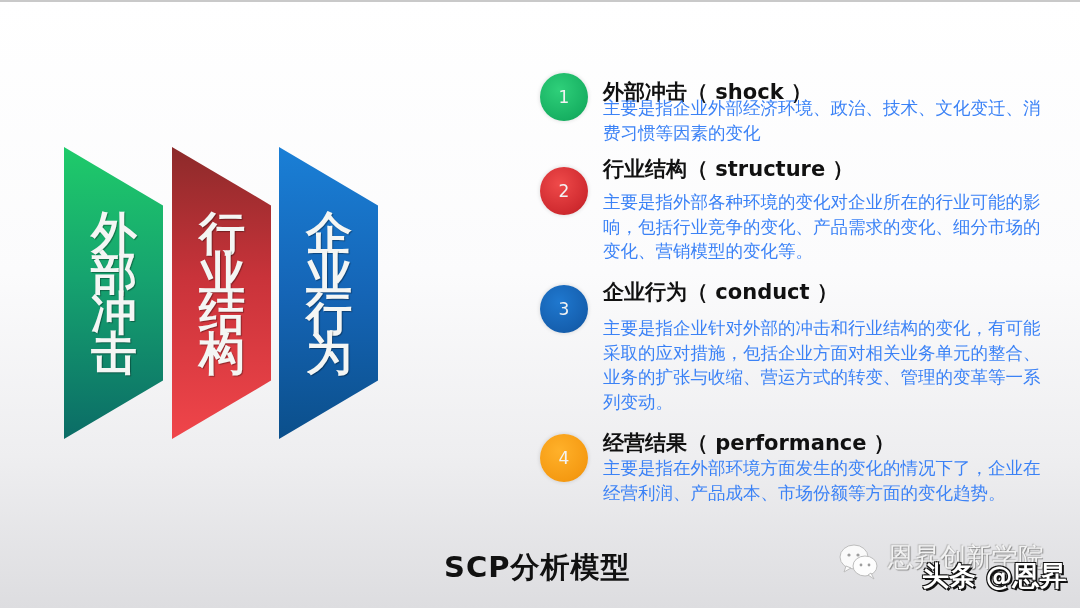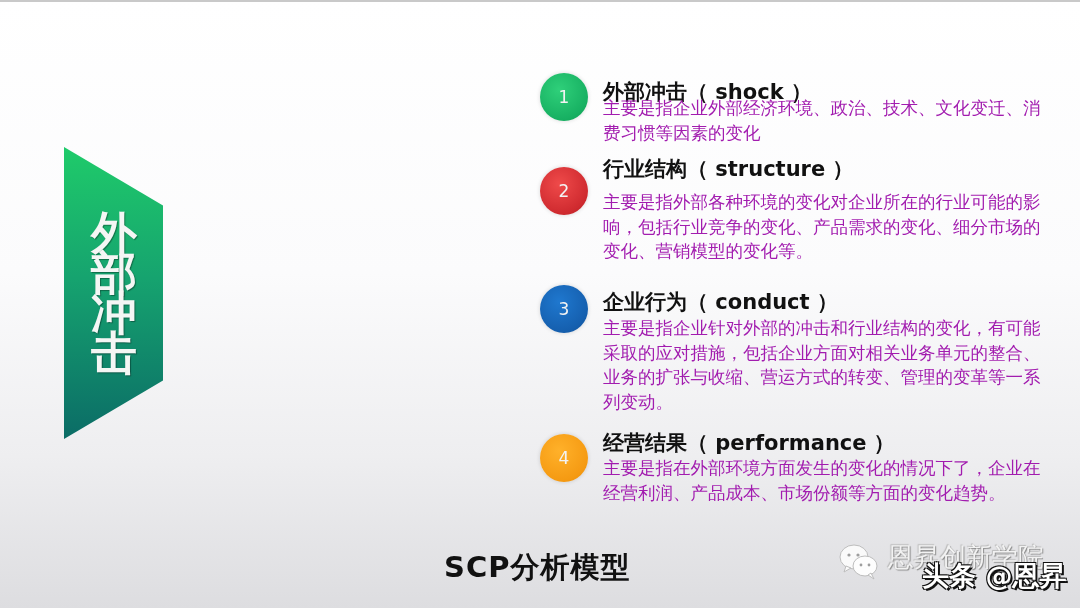--- a/index.html
+++ b/index.html
@@ -26,57 +26,63 @@
   
   .item { position: absolute; left: 540px; width: 510px; }
   .badge { position: absolute; left: 0; width: 48px; height: 48px; border-radius: 50%;
     color: #f3f3f3; font-size: 17px; display: flex; align-items: center; justify-content: center;
     box-shadow: 0 0 4px rgba(0,0,0,0.15); }
   .b1 { background: radial-gradient(circle at 40% 35%, #2fd07a, #17b062 70%, #10984f); }
   .b2 { background: radial-gradient(circle at 40% 35%, #ef4a4a, #cf2a2f 70%, #a91e24); }
   .b3 { background: radial-gradient(circle at 40% 35%, #1f78cf, #155fae 70%, #0e4d92); }
   .b4 { background: radial-gradient(circle at 40% 35%, #ffb12a, #f59a12 70%, #e68a06); }
   .heading { position: absolute; left: 63px; font-weight: bold; font-size: 21px; color: #111; white-space: nowrap; }
-  .desc { position: absolute; left: 63px; width: 440px; font-size: 17.5px; line-height: 24.5px; color: #a21caf; }
+  .desc { position: absolute; left: 63px; width: 440px; font-size: 17.5px; line-height: 24.5px; color: #3b82f6; }
 
   .footer-title { position: absolute; left: 444px; top: 548px; font-size: 29px; font-weight: bold; color: #111;
     letter-spacing: 1px; }
   .wm { position: absolute; left: 838px; top: 538px; width: 240px; height: 64px; }
   .wm-logo { position: absolute; left: 0; top: 4px; width: 42px; height: 40px; }
   .wm-name { position: absolute; left: 50px; top: 2px; font-size: 26px; color: #f2f2f2;
     text-shadow: 1px 1px 1px #8a8a8a, -1px -1px 1px #bbbbbb; white-space: nowrap; }
   .wm-handle { position: absolute; left: 84px; top: 20px; font-size: 27px; color: #ffffff; font-weight: bold;
     text-shadow: 2px 2px 0 #111, -1px -1px 0 #111, 1px -1px 0 #111, -1px 1px 0 #111; white-space: nowrap; }
 </style>
 </head>
 <body>
 
 <div class="topline"></div>
 
 <div class="panels">
   <div class="panel p1">
     <div class="panel-text">外部冲击</div>
   </div>
+  <div class="panel p2">
+    <div class="panel-text">行业结构</div>
+  </div>
+  <div class="panel p3">
+    <div class="panel-text">企业行为</div>
+  </div>
 </div>
 
 <div class="item" style="top:64px;">
   <div class="badge b1" style="top:9px;">1</div>
   <div class="heading" style="top:0px;margin-top:14px;">外部冲击（ shock ）</div>
   <div class="desc" style="top:32px;">主要是指企业外部经济环境、政治、技术、文化变迁、消费习惯等因素的变化</div>
 </div>
 
 <div class="item" style="top:155px;">
   <div class="badge b2" style="top:12px;">2</div>
   <div class="heading" style="top:0px;">行业结构（ structure ）</div>
   <div class="desc" style="top:35px;">主要是指外部各种环境的变化对企业所在的行业可能的影响，包括行业竞争的变化、产品需求的变化、细分市场的变化、营销模型的变化等。</div>
 </div>
 
 <div class="item" style="top:272px;">
   <div class="badge b3" style="top:13px;">3</div>
-  <div class="heading" style="top:16px;">企业行为（ conduct ）</div>
+  <div class="heading" style="top:6px;">企业行为（ conduct ）</div>
   <div class="desc" style="top:44px;">主要是指企业针对外部的冲击和行业结构的变化，有可能采取的应对措施，包括企业方面对相关业务单元的整合、业务的扩张与收缩、营运方式的转变、管理的变革等一系列变动。</div>
 </div>
 
 <div class="item" style="top:421px;">
   <div class="badge b4" style="top:13px;">4</div>
   <div class="heading" style="top:8px;text-align:center;">经营结果（ performance ）</div>
   <div class="desc" style="top:35px;">主要是指在外部环境方面发生的变化的情况下了，企业在经营利润、产品成本、市场份额等方面的变化趋势。</div>
 </div>
 
 <div class="footer-title">SCP分析模型</div>

